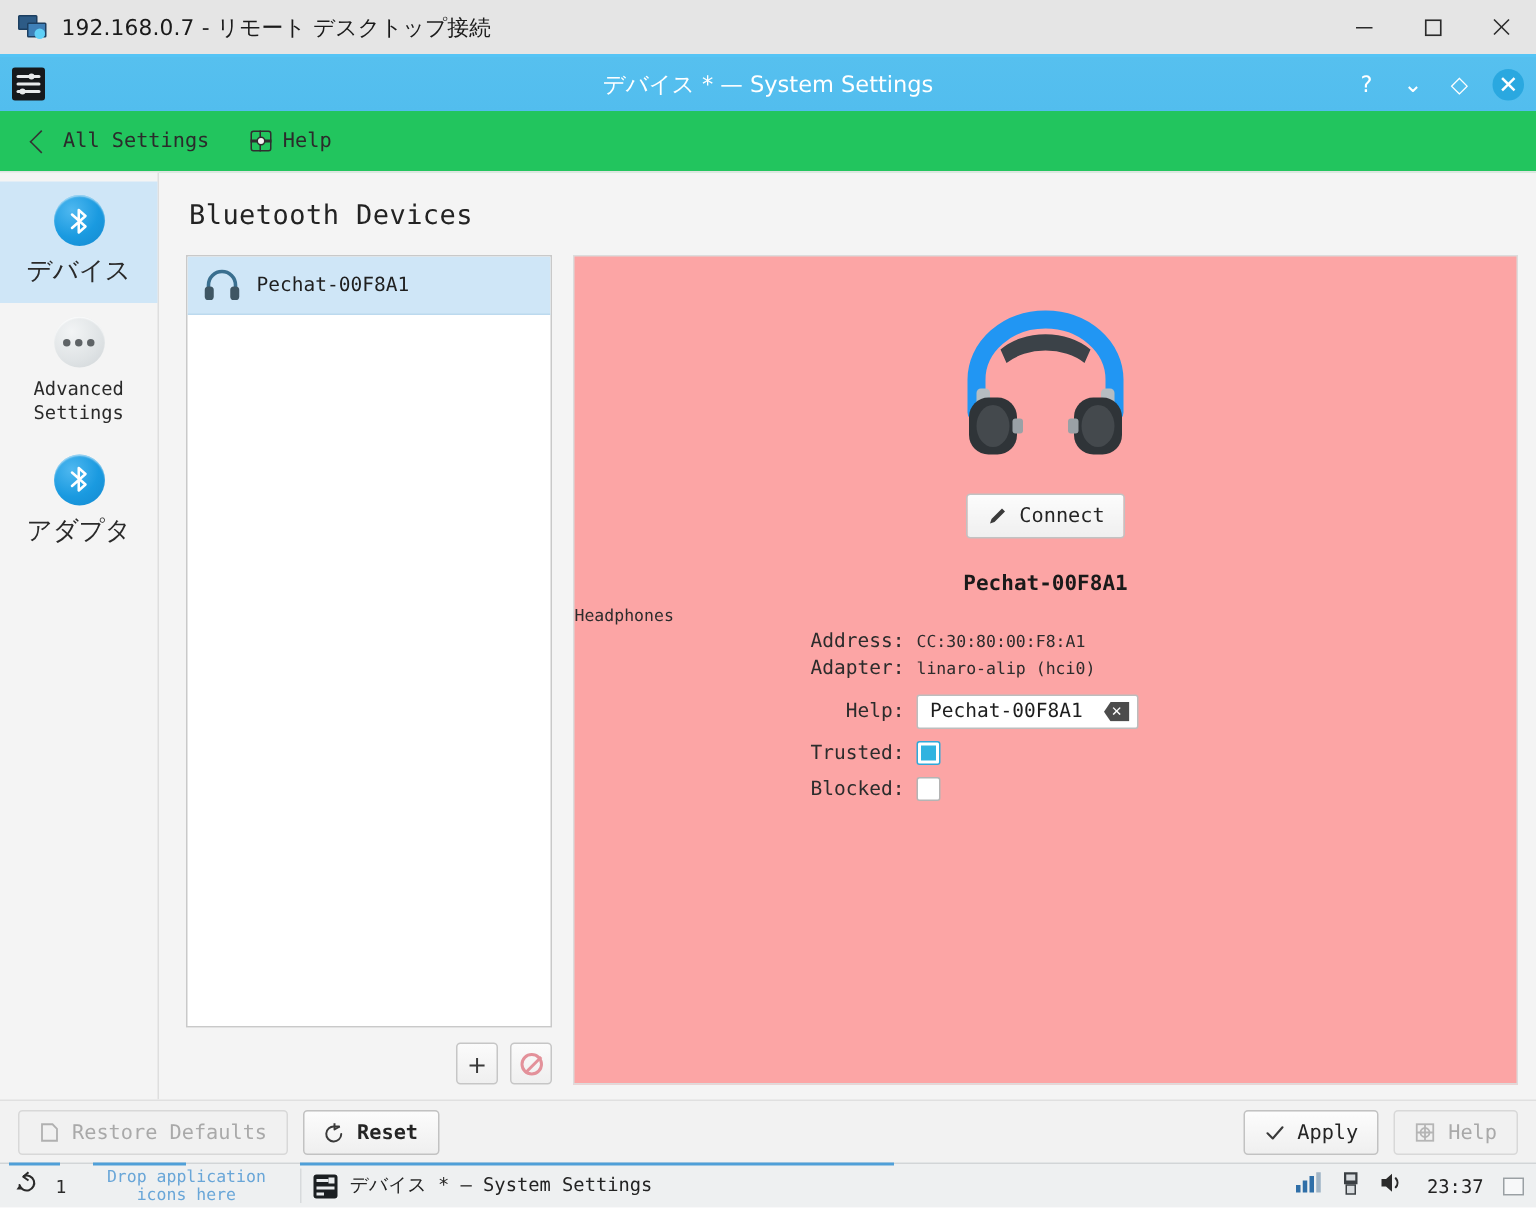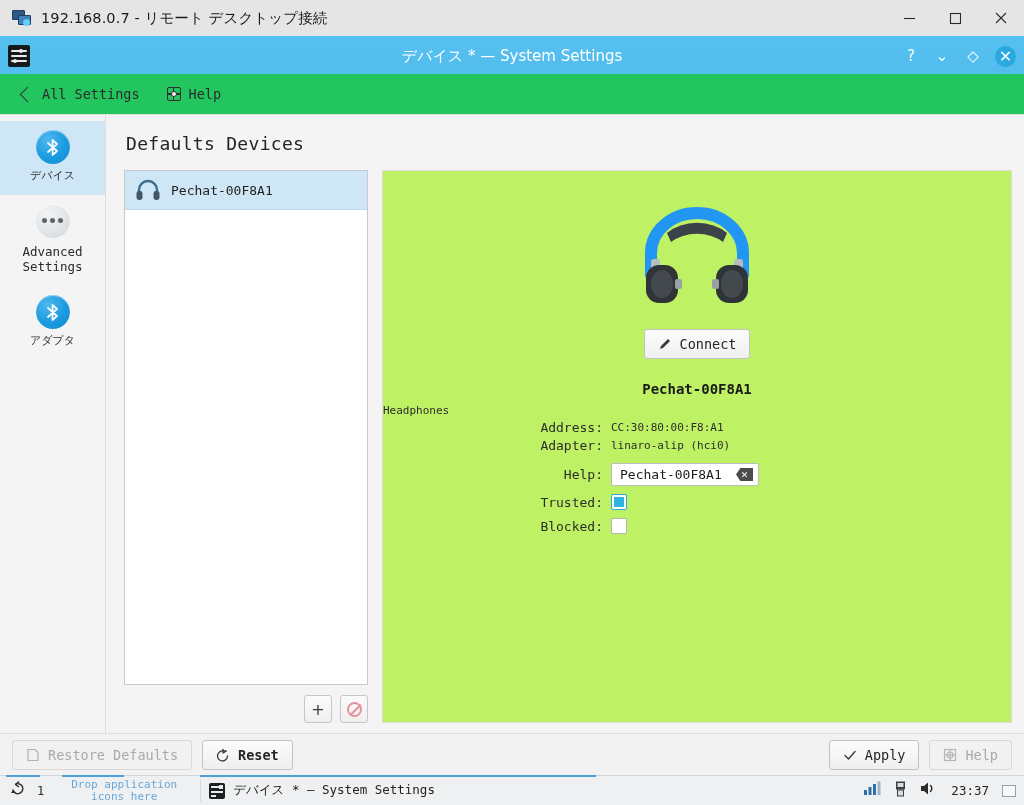--- a/index.html
+++ b/index.html
@@ -91,21 +91,21 @@
   .sidebar {
     width: 106px; flex: 0 0 106px; background: #f4f4f4;
     border-right: 1px solid #dedede; padding-top: 6px;
   }
   .side-item {
     padding: 9px 4px 11px; text-align: center;
     display: flex; flex-direction: column; align-items: center; gap: 6px;
   }
   .side-item.active { background: #cfe6f7; }
   .side-label {
-    font-family: Liberation Mono, monospace; font-size: 11px; color: #2a2a2a; line-height: 1.25;
+    font-family: Liberation Sans, sans-serif; font-size: 17px; color: #2a2a2a; line-height: 1.25;
   }
   .side-label.mono { font-family: "DejaVu Sans Mono", monospace; font-size: 12.5px; }
   .bt-circle {
     width: 34px; height: 34px; border-radius: 50%;
     background: radial-gradient(circle at 35% 30%, #4fb8f0 0%, #1a9ae0 55%, #1489d0 100%);
     display: flex; align-items: center; justify-content: center;
     box-shadow: inset 0 1px 1px rgba(255,255,255,.55);
   }
   .dots-circle {
     width: 34px; height: 34px; border-radius: 50%;
@@ -137,21 +137,21 @@
   .sq-btn {
     width: 28px; height: 28px; background: linear-gradient(to bottom, #fbfbfb, #efefef);
     border: 1px solid #c6c6c6; border-radius: 3px;
     display: flex; align-items: center; justify-content: center;
     font-size: 16px; color: #3a3a3a;
   }
   .no-icon { width: 15px; height: 15px; border: 2px solid #e3919a; border-radius: 50%; position: relative; }
   .no-icon:after { content: ""; position: absolute; left: -1px; top: 5px; width: 15px; height: 2px; background: #e3919a; transform: rotate(-45deg); }
 
   .right-pane {
-    flex: 1 1 auto; background: #bef264; border: 1px solid #dcdcdc;
+    flex: 1 1 auto; background: #fca5a5; border: 1px solid #dcdcdc;
     padding: 22px 0 0; min-width: 0; overflow: hidden;
   }
   .hp-big-wrap { display: flex; justify-content: center; margin-top: 4px; }
   .connect-wrap { display: flex; justify-content: center; margin-top: 16px; }
   .btn {
     display: inline-flex; align-items: center; gap: 8px;
     background: linear-gradient(to bottom, #fcfcfc, #efefef);
     border: 1px solid #c2c2c2; border-radius: 3px;
     padding: 6px 13px; font-family: "DejaVu Sans Mono", monospace; font-size: 13.5px; color: #252525;
   }
@@ -317,21 +317,21 @@
         <span class="bt-circle">
           <svg width="17" height="19" viewBox="0 0 17 19">
               <path d="M4 5 L13 13 L8.5 17 L8.5 2 L13 6 L4 14" fill="none" stroke="#ffffff" stroke-width="1.7" stroke-linejoin="round" stroke-linecap="round"></path>
             </svg>
         </span>
         <span class="side-label">アダプタ</span>
       </div>
     </div>
 
     <div class="content">
-      <div class="page-title">Defaults Devices</div>
+      <div class="page-title">Bluetooth Devices</div>
 
       <div class="panes">
 
         <div class="left-pane">
           <div class="device-list">
             <div class="device-row">
               <span class="hp-small">
                 <svg width="26" height="22" viewBox="0 0 26 22">
                   <path d="M4 15 V11 A9 9 0 0 1 22 11 V15" fill="none" stroke="#3a6f8f" stroke-width="2.4" stroke-linecap="round"></path>
                   <rect x="1.5" y="12" width="6" height="9" rx="2.4" fill="#3f5663"></rect>

